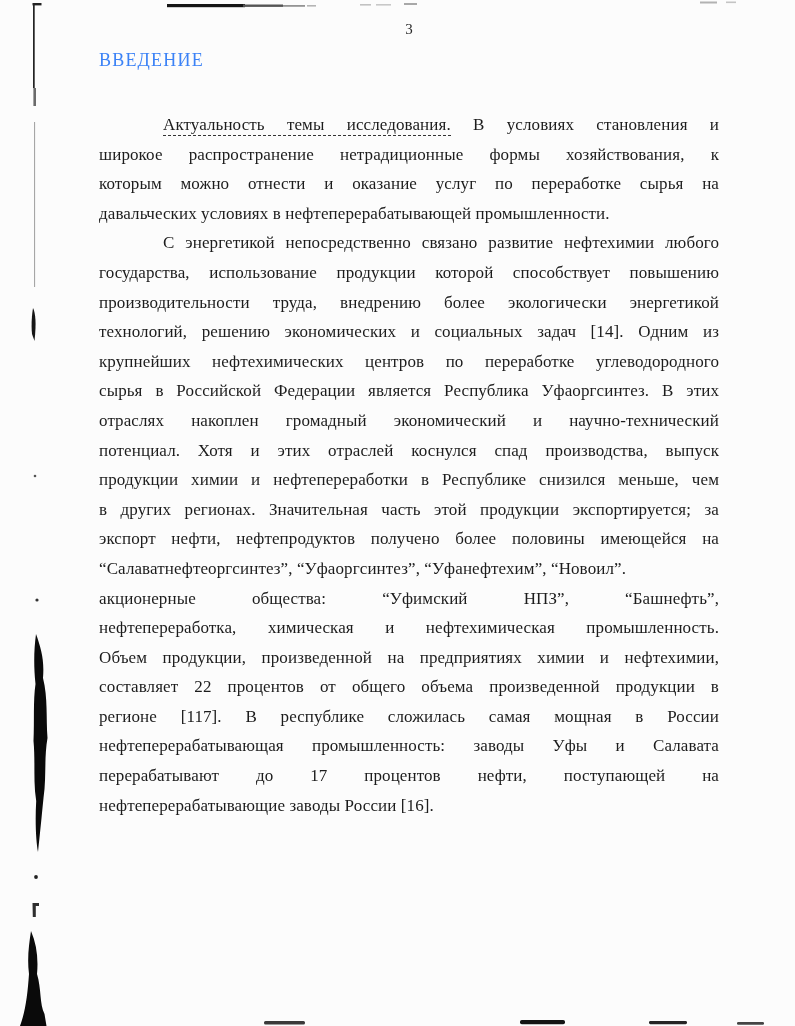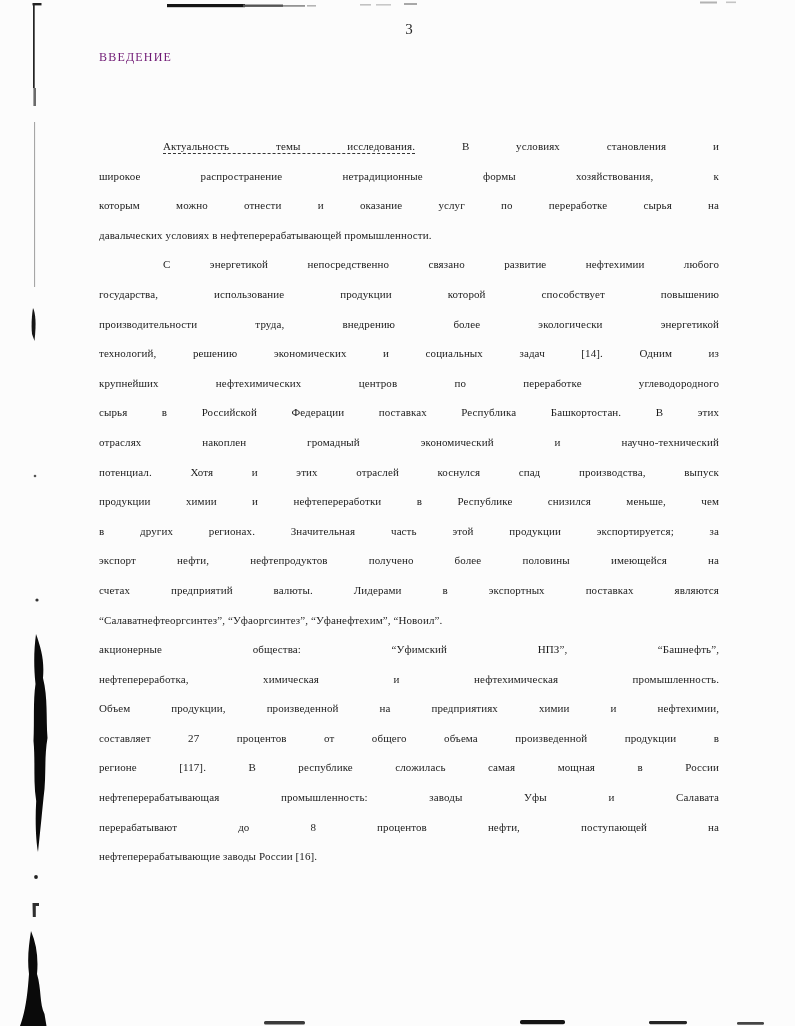--- a/index.html
+++ b/index.html
@@ -10,25 +10,25 @@
     overflow: hidden;
     font-family: "Liberation Serif", "DejaVu Serif", serif;
     color: #1c1c1c;
   }
   .page-number {
     position: absolute; top: 21px; left: 99px; width: 620px;
     text-align: center; font-size: 15px; color: #2a2a2a;
   }
   .heading {
     position: absolute; top: 50px; left: 99px;
-    font-size: 12px; letter-spacing: 1.2px; color: #701a75;
+    font-size: 18px; letter-spacing: 1.2px; color: #3b82f6;
   }
   .text-block {
-    position: absolute; top: 132px; left: 99px; width: 620px;
-    font-size: 11px; letter-spacing: 0.1px;
+    position: absolute; top: 110px; left: 99px; width: 620px;
+    font-size: 17px; letter-spacing: 0.1px;
   }
   .line {
     height: 29.6px; line-height: 29.6px;
     text-align: justify; text-align-last: justify;
   }
   .line.indent { text-indent: 64px; }
   .line.last { text-align-last: left; }
   .lead-underline {
     border-bottom: 1.5px dashed #333;
     padding-bottom: 1px;
@@ -50,36 +50,35 @@
   <div class="line indent"><span class="lead-underline">Актуальность темы исследования.</span> <span>В условиях становления и</span></div>
   <div class="line">широкое распространение нетрадиционные формы хозяйствования, к</div>
   <div class="line">которым можно отнести и оказание услуг по переработке сырья на</div>
   <div class="line last">давальческих условиях в нефтеперерабатывающей промышленности.</div>
 
   <div class="line indent">С энергетикой непосредственно связано развитие нефтехимии любого</div>
   <div class="line">государства, использование продукции которой способствует повышению</div>
   <div class="line">производительности труда, внедрению более экологически энергетикой</div>
   <div class="line">технологий, решению экономических и социальных задач [14]. Одним из</div>
   <div class="line">крупнейших нефтехимических центров по переработке углеводородного</div>
-  <div class="line">сырья в Российской Федерации поставках Республика Башкортостан. В этих</div>
+  <div class="line">сырья в Российской Федерации является Республика Уфаоргсинтез. В этих</div>
   <div class="line">отраслях накоплен громадный экономический и научно-технический</div>
   <div class="line">потенциал. Хотя и этих отраслей коснулся спад производства, выпуск</div>
   <div class="line">продукции химии и нефтепереработки в Республике снизился меньше, чем</div>
   <div class="line">в других регионах. Значительная часть этой продукции экспортируется; за</div>
   <div class="line">экспорт нефти, нефтепродуктов получено более половины имеющейся на</div>
-  <div class="line">счетах предприятий валюты. Лидерами в экспортных поставках являются</div>
   <div class="line last">“Салаватнефтеоргсинтез”, “Уфаоргсинтез”, “Уфанефтехим”, “Новоил”.</div>
   <div class="line">акционерные общества: “Уфимский НПЗ”, “Башнефть”,</div>
 
   <div class="line">нефтепереработка, химическая и нефтехимическая промышленность.</div>
   <div class="line">Объем продукции, произведенной на предприятиях химии и нефтехимии,</div>
-  <div class="line">составляет 27 процентов от общего объема произведенной продукции в</div>
+  <div class="line">составляет 22 процентов от общего объема произведенной продукции в</div>
   <div class="line">регионе [117]. В республике сложилась самая мощная в России</div>
   <div class="line">нефтеперерабатывающая промышленность: заводы Уфы и Салавата</div>
-  <div class="line">перерабатывают до 8 процентов нефти, поступающей на</div>
+  <div class="line">перерабатывают до 17 процентов нефти, поступающей на</div>
   <div class="line last">нефтеперерабатывающие заводы России [16].</div>
 </div>
 
 <svg class="artifacts" width="795" height="1026" viewBox="0 0 795 1026">
 
   <g>
     <rect x="167" y="4" width="78" height="3.2" fill="#151515"></rect>
     <rect x="243" y="4.5" width="40" height="2.4" fill="#555"></rect>
     <rect x="283" y="5" width="22" height="1.8" fill="#949494"></rect>
     <rect x="307" y="5" width="9" height="1.6" fill="#b5b5b5"></rect>

